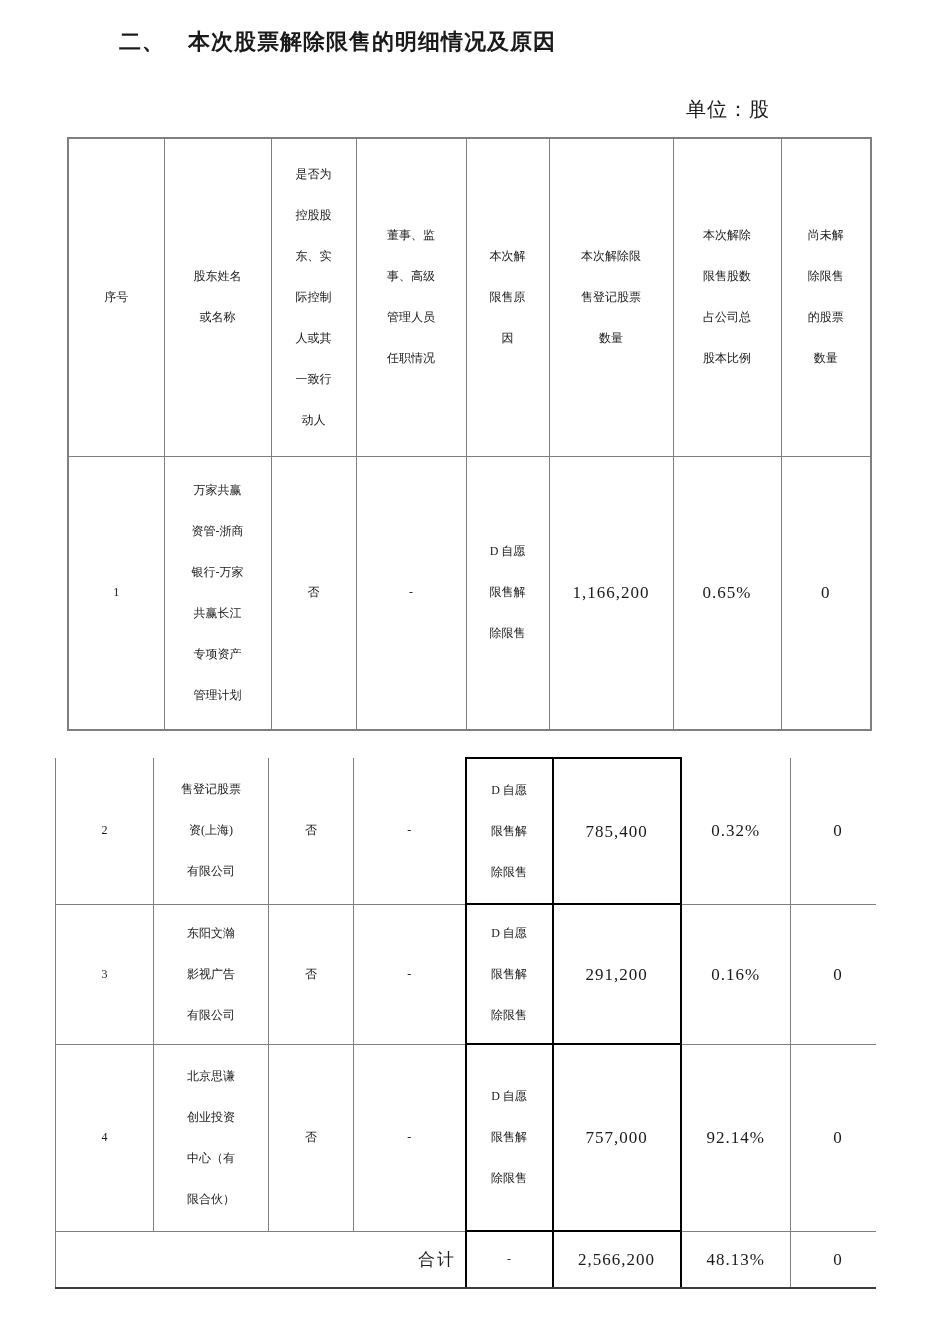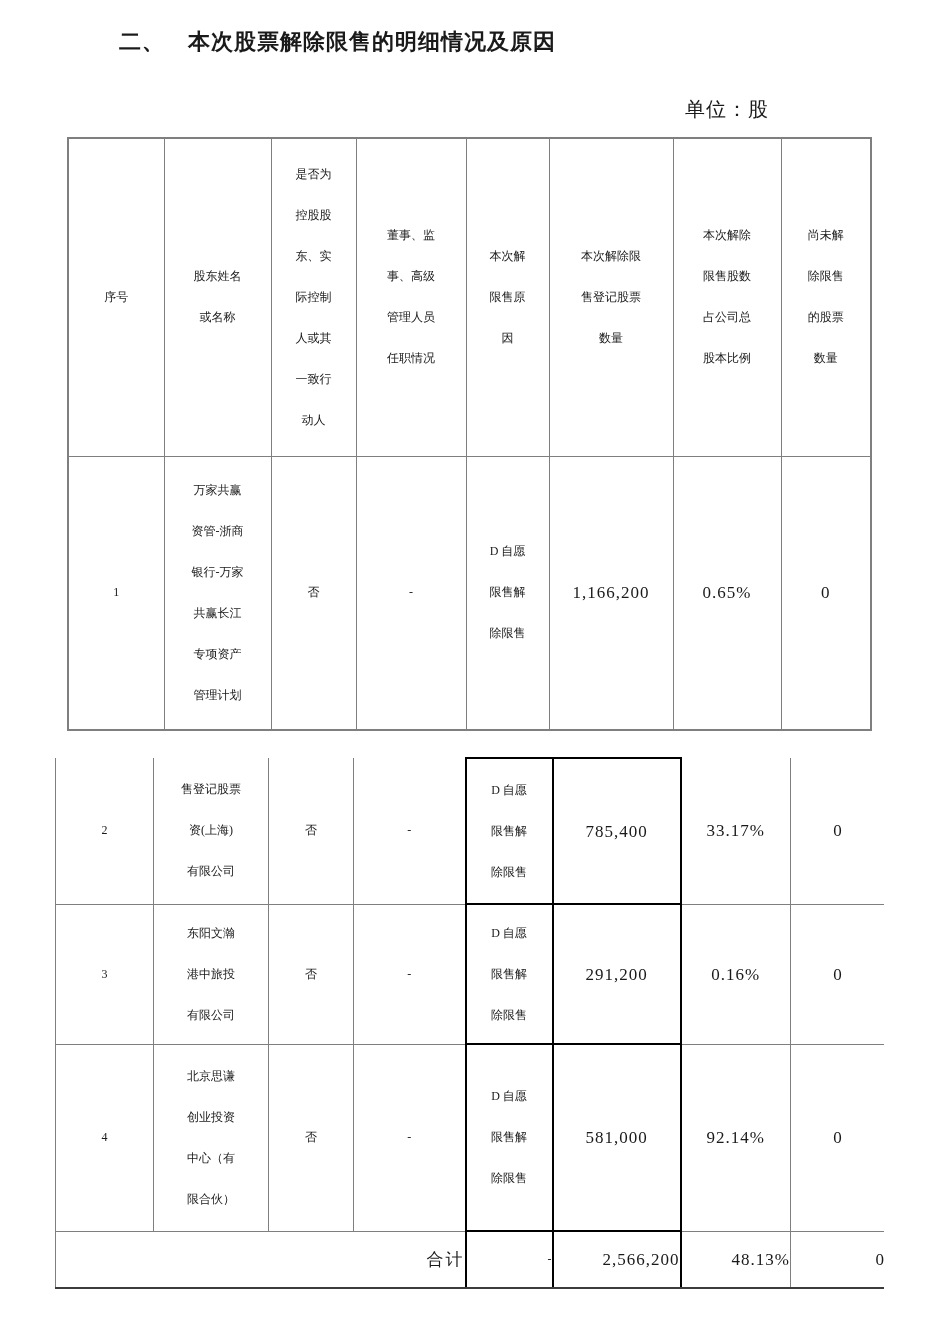--- a/index.html
+++ b/index.html
@@ -1,47 +1,46 @@
 <!DOCTYPE html>
 <html><head>
 <meta charset="utf-8">
 <style>
   html,body { margin:0; padding:0; background:#ffffff; }
   .page {
     position:relative; width:876px; height:1325px; background:#ffffff;
     font-family:"Liberation Serif","DejaVu Serif",serif; color:#1a1a1a;
     overflow:hidden;
-    padding-left:8px;
   }
   .page-edge {
     position:absolute; top:4px; left:941px; right:2px; bottom:-2px;
     border-left:1px solid #d9d9d9; border-top:1px solid #e6e6e6;
     border-top-left-radius:8px;
   }
   .title {
     position:absolute; left:119px; top:27px;
     font-size:22px; font-weight:bold; letter-spacing:1px;
     white-space:nowrap;
   }
   .unit {
-    position:absolute; top:96px; right:115px;
+    position:absolute; top:96px; right:106px;
     font-size:20px; letter-spacing:1px; white-space:nowrap;
   }
   table { border-collapse:collapse; table-layout:fixed; position:absolute; }
   td {
     text-align:center; vertical-align:middle; white-space:pre-line;
     padding:0; font-size:12px; line-height:41px;
     border:1px solid #7f7f7f; overflow:hidden;
   }
   .t1 { left:67px; top:137px; width:803px; border:2px solid #7f7f7f; }
   .t2 { left:55px; top:757px; width:830px; }
   .num { font-size:17px; letter-spacing:1px; white-space:nowrap; }
   .t2 td.blk { border:2px solid #000000; }
   .t2 tr.first td.no-top { border-top-style:hidden; }
-  .t2 tr.total td { border-bottom:2px solid #3c3c3c;text-align:right; }
+  .t2 tr.total td { border-bottom:2px solid #3c3c3c; }
   .total-label { text-align:left; padding-left:362px; font-size:17px; letter-spacing:2px; }
   .hrow { height:318px; } .r1 { height:274px; }
   .r2 { height:146px; } .r3 { height:140px; } .r4 { height:187px; }
   .rt { height:57px; }
 </style>
 </head>
 <body>
 
 <div class="page">
 
@@ -126,27 +125,27 @@
       <td class="no-top">2</td>
       <td class="no-top">售登记股票
 资(上海)
 有限公司</td>
       <td class="no-top">否</td>
       <td class="no-top">-</td>
       <td class="blk">D 自愿
 限售解
 除限售</td>
       <td class="blk num">785,400</td>
-      <td class="no-top num">33.17%</td>
+      <td class="no-top num">0.32%</td>
       <td class="no-top num">0</td>
     </tr>
     <tr class="r3">
       <td>3</td>
       <td>东阳文瀚
-港中旅投
+影视广告
 有限公司</td>
       <td>否</td>
       <td>-</td>
       <td class="blk">D 自愿
 限售解
 除限售</td>
       <td class="blk num">291,200</td>
       <td class="num">0.16%</td>
       <td class="num">0</td>
     </tr>
@@ -154,21 +153,21 @@
       <td>4</td>
       <td>北京思谦
 创业投资
 中心（有
 限合伙）</td>
       <td>否</td>
       <td>-</td>
       <td class="blk">D 自愿
 限售解
 除限售</td>
-      <td class="blk num">581,000</td>
+      <td class="blk num">757,000</td>
       <td class="num">92.14%</td>
       <td class="num">0</td>
     </tr>
     <tr class="rt total">
       <td class="total-label" colspan="4">合计</td>
       <td class="blk">-</td>
       <td class="blk num">2,566,200</td>
       <td class="num">48.13%</td>
       <td class="num">0</td>
     </tr>

